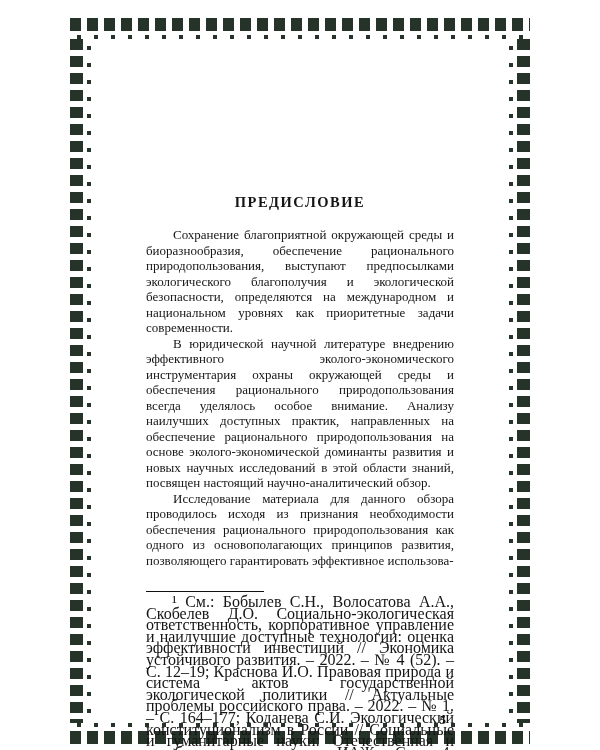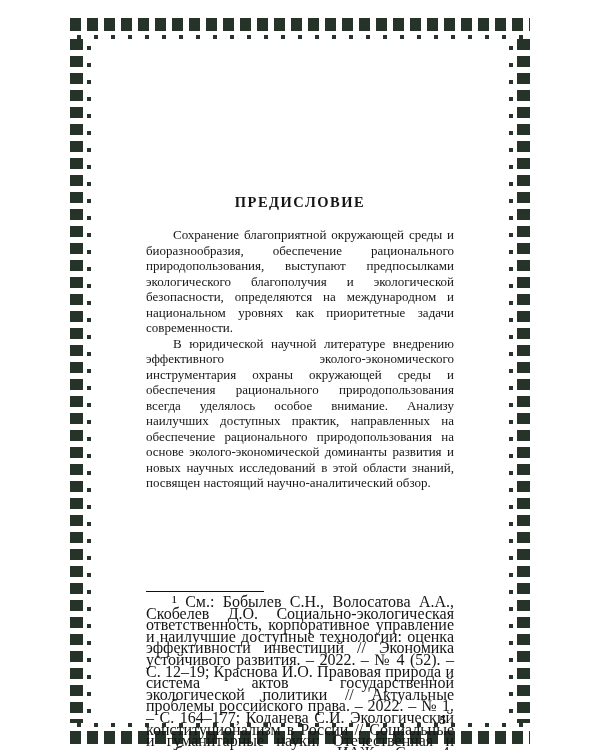--- a/index.html
+++ b/index.html
@@ -114,20 +114,21 @@
     <div class="fe left"></div>
     <div class="fe right"></div>
   </div>
 
   <div class="content">
     <h1 class="title">ПРЕДИСЛОВИЕ</h1>
 
     <div class="body-text">
       <p>Сохранение благоприятной окружающей среды и биоразнообразия, обеспечение рационального природопользования, выступают предпосылками экологического благополучия и экологической безопасности, определяются на международном и национальном уровнях как приоритетные задачи современности.</p>
       <p>В юридической научной литературе внедрению эффективного эколого-экономического инструментария охраны окружающей среды и обеспечения рационального природопользования всегда уделялось особое внимание. Анализу наилучших доступных практик, направленных на обеспечение рационального природопользования на основе эколого-экономической доминанты развития и новых научных исследований в этой области знаний, посвящен настоящий научно-аналитический обзор.</p>
+      <p>Исследование материала для данного обзора проводилось исходя из признания необходимости обеспечения рационального природопользования как одного из основополагающих принципов развития, позволяющего гарантировать эффективное использова-</p>
     </div>
   </div>
 
   <div class="footnote-block">
     <div class="footnote-rule"></div>
     <p class="footnote-text">¹ См.: Бобылев С.Н., Волосатова А.А., Скобелев Д.О. Социально-экологическая ответственность, корпоративное управление и наилучшие доступные технологии: оценка эффективности инвестиций // Экономика устойчивого развития. – 2022. – № 4 (52). – С. 12–19; Краснова И.О. Правовая природа и система актов государственной экологической политики // Актуальные проблемы российского права. – 2022. – № 1. – С. 164–177; Коданева С.И. Экологический конституционализм в России // Социальные и гуманитарные науки: Отечественная и зарубежная литература: ИАЖ. Сер. 4: Государство и право. – 2023. – № 4. – С. 109–122 и др.</p>
   </div>
 
   <div class="page-number">5</div>
 

